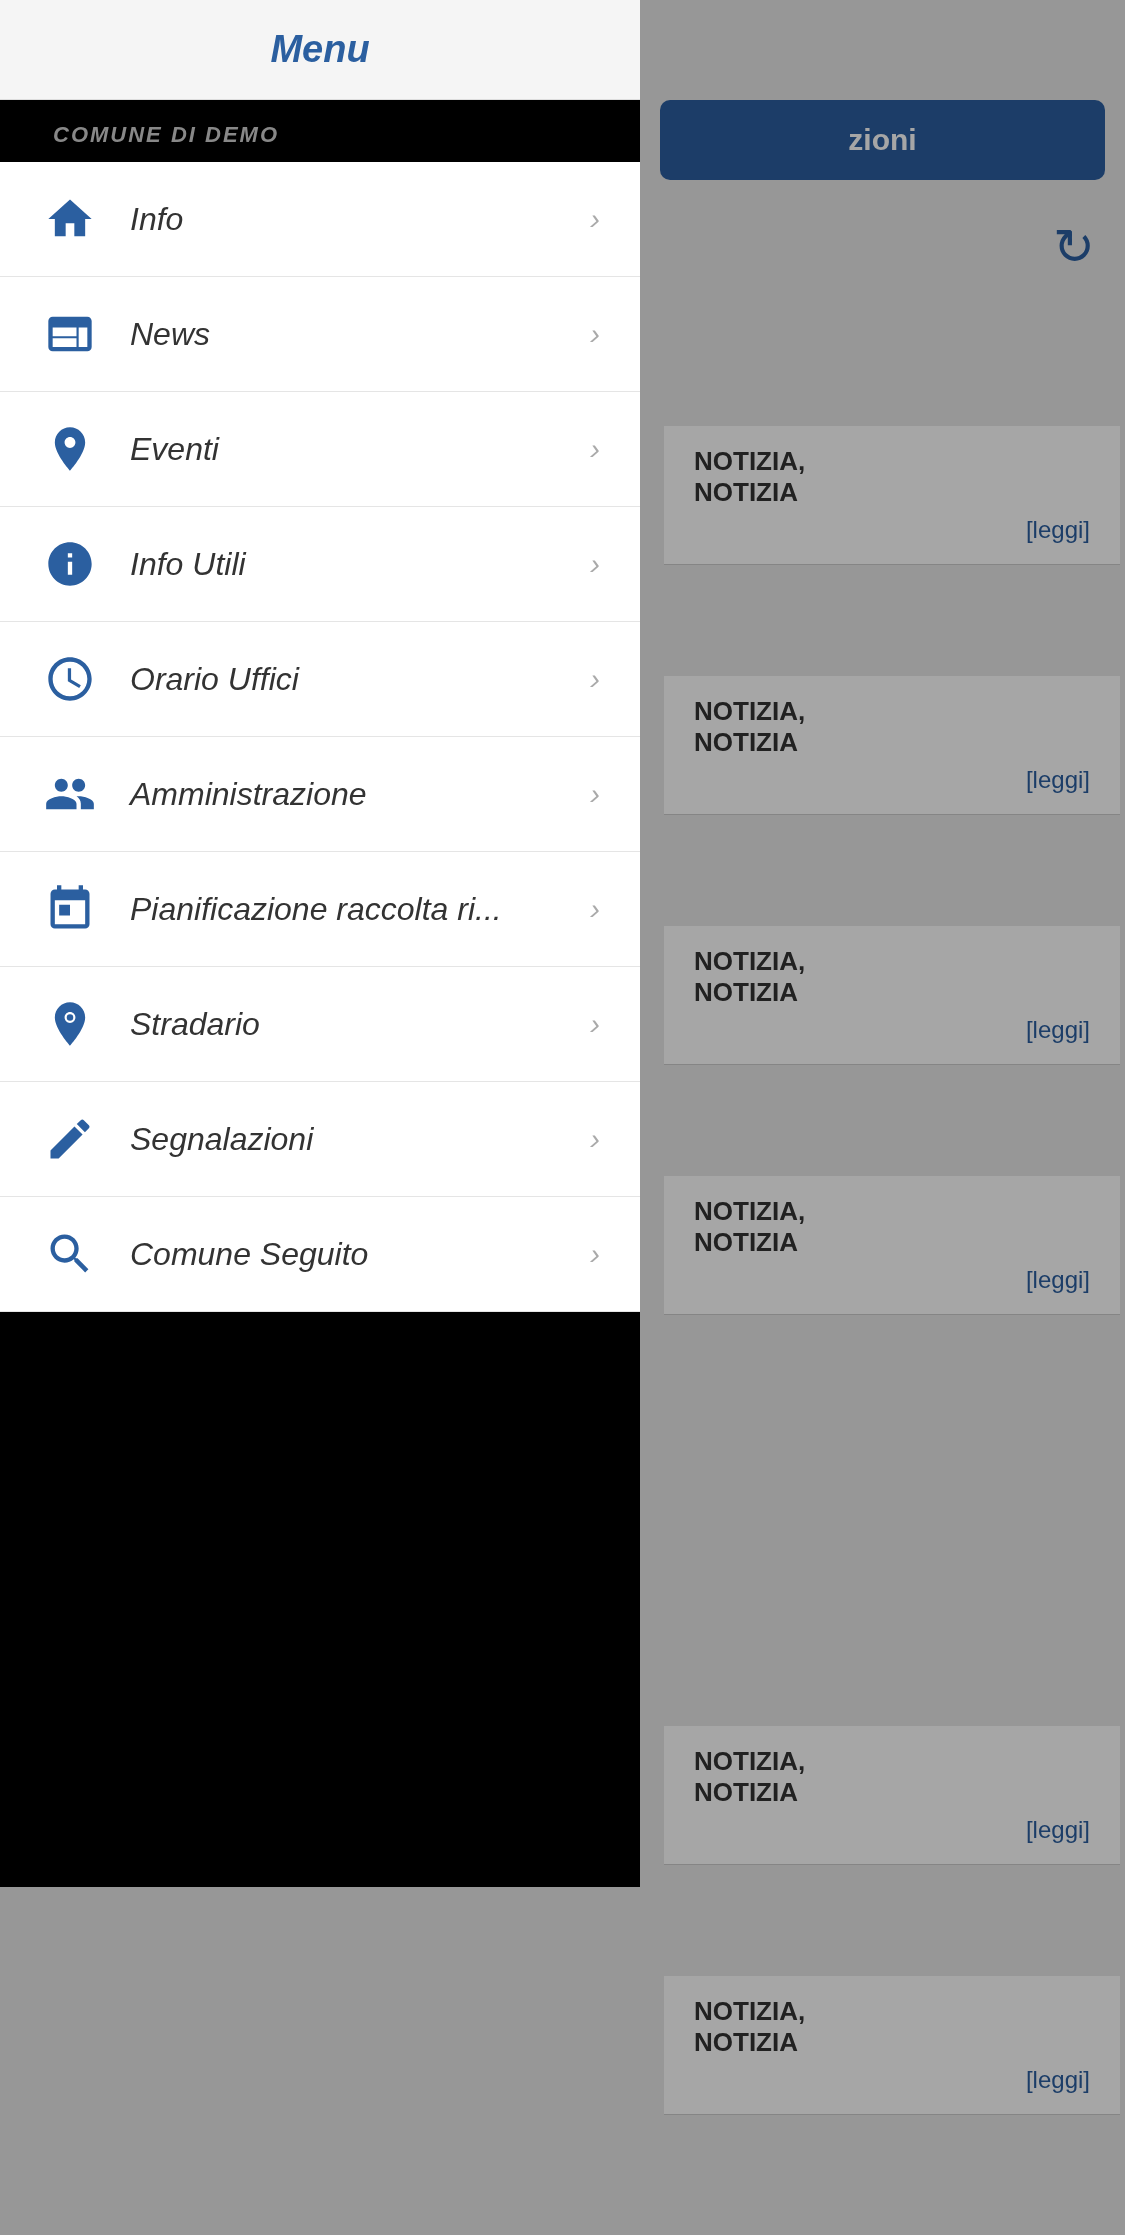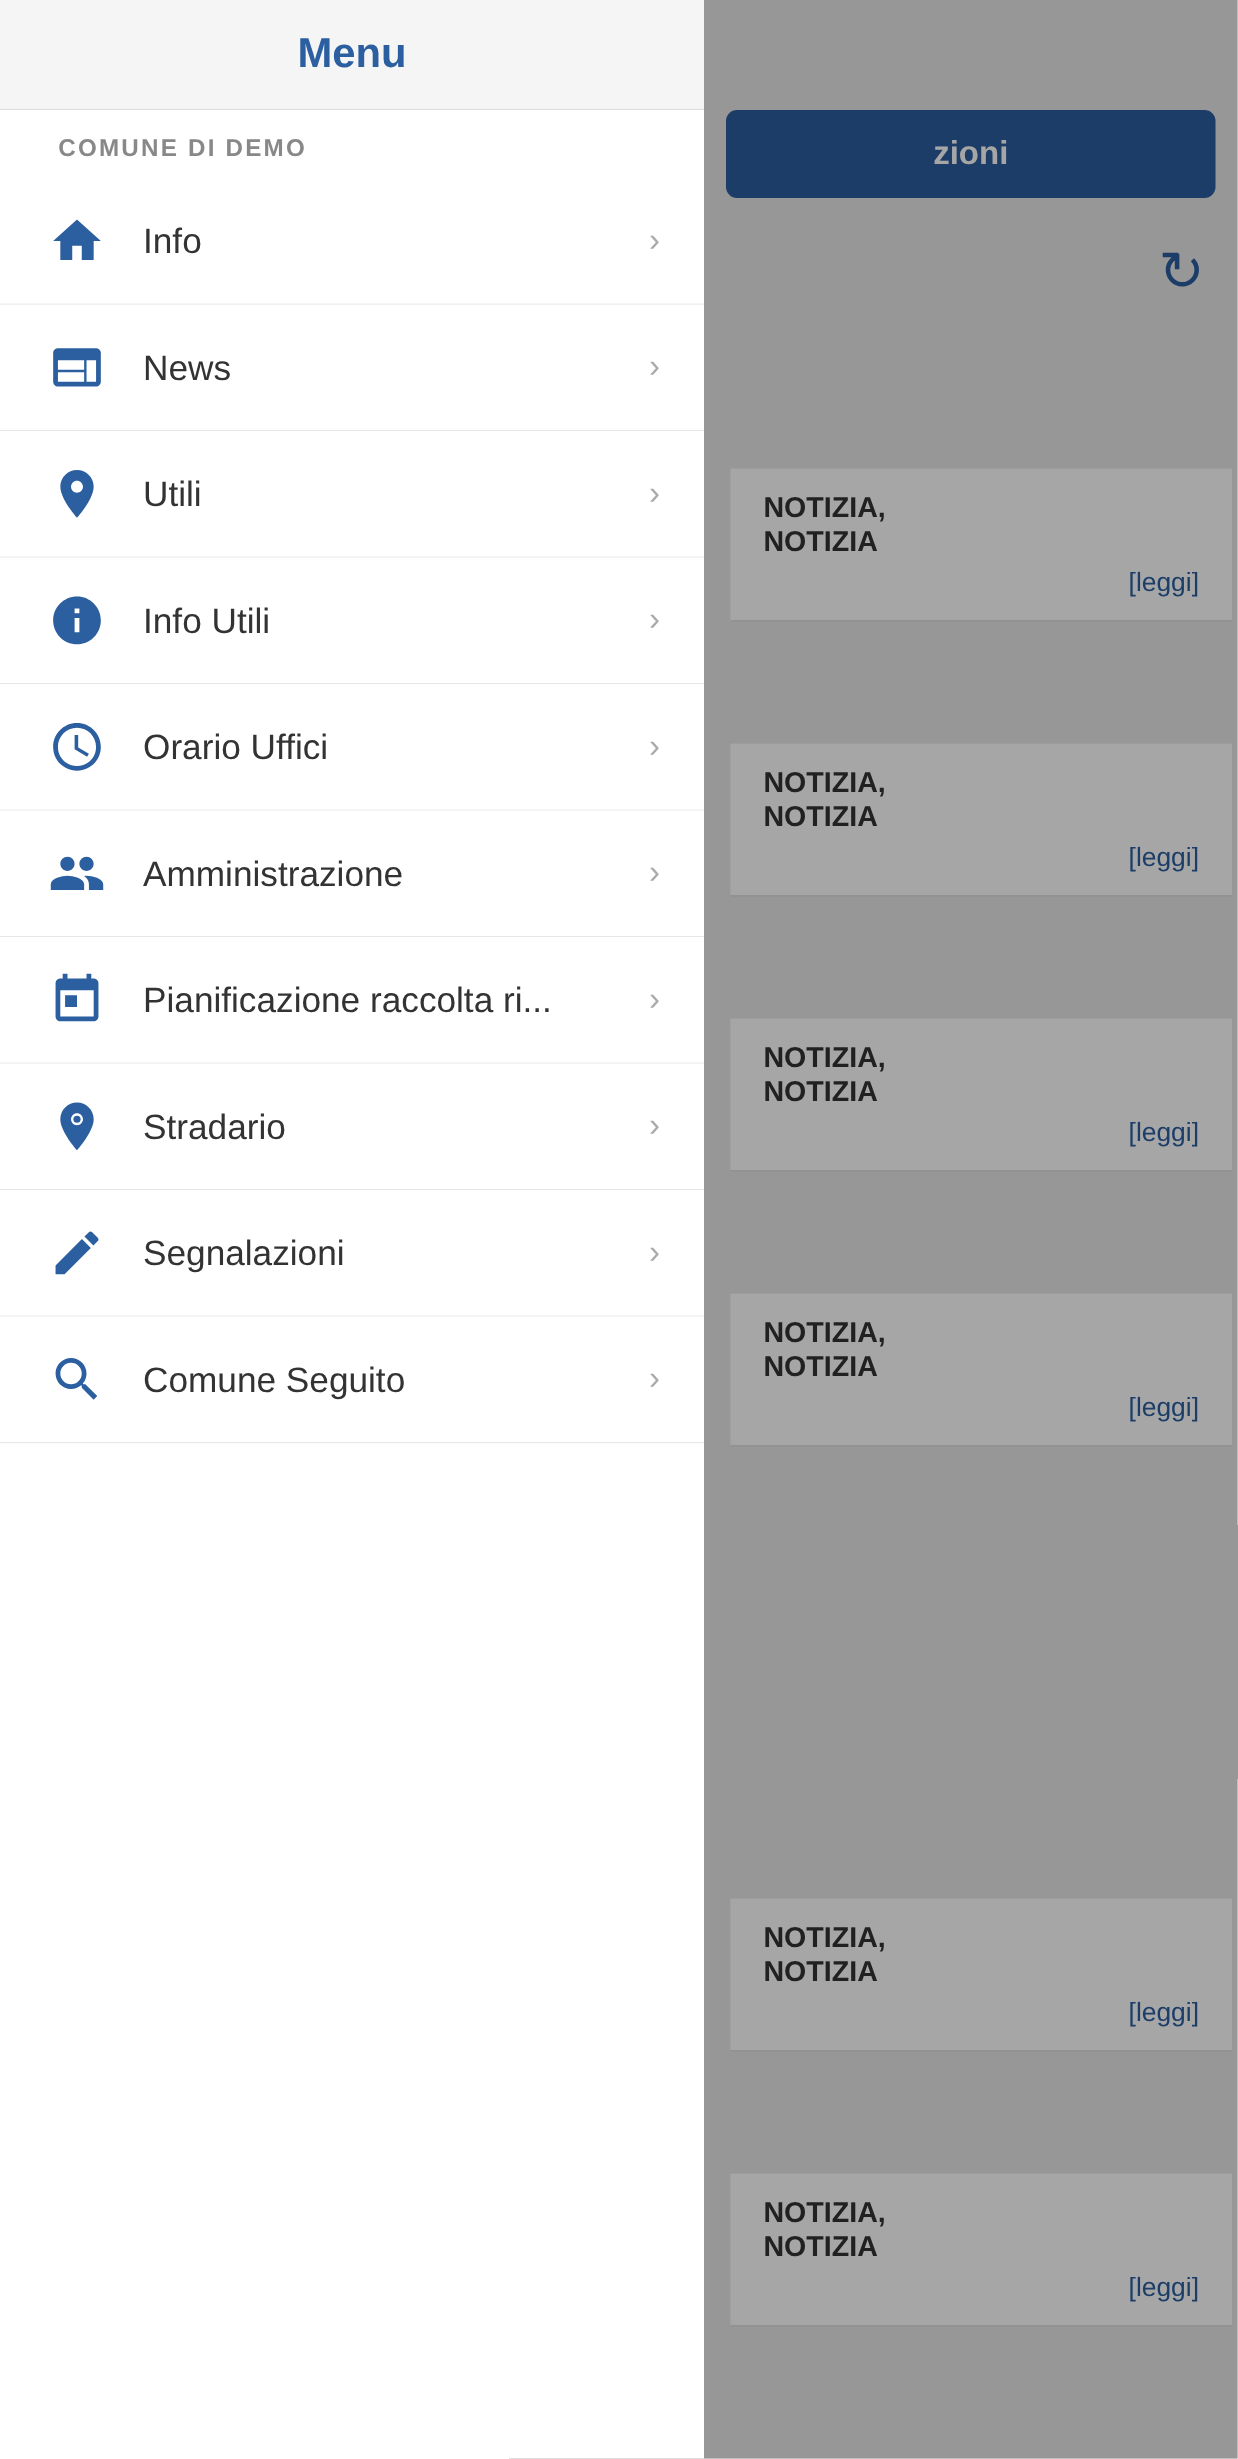--- a/index.html
+++ b/index.html
@@ -64,25 +64,26 @@
       height: 2235px;
       background: rgba(0,0,0,0.35);
       z-index: 5;
     }
 
     
     .menu-panel {
       position: absolute;
       top: 0; left: 0;
       width: 640px;
-      height: 2235px;
-      background: #ffffff;
+      height: 1887px;
+      background: #000000;
       z-index: 10;
       display: flex;
       flex-direction: column;
+      font-style: italic;
     }
 
     .menu-header {
       height: 100px;
       display: flex;
       align-items: center;
       justify-content: center;
       background: #f5f5f5;
       border-bottom: 1px solid #ddd;
     }
@@ -228,21 +229,21 @@
       <span class="menu-label">News</span>
       <span class="menu-chevron">›</span>
     </div>
 
     <div class="menu-item">
       <div class="menu-icon">
         <svg viewBox="0 0 24 24" xmlns="http://www.w3.org/2000/svg">
           <path d="M12 2C8.13 2 5 5.13 5 9c0 5.25 7 13 7 13s7-7.75 7-13c0-3.87-3.13-7-7-7zm0 9.5c-1.38 0-2.5-1.12-2.5-2.5s1.12-2.5 2.5-2.5 2.5 1.12 2.5 2.5-1.12 2.5-2.5 2.5z"></path>
         </svg>
       </div>
-      <span class="menu-label">Utili</span>
+      <span class="menu-label">Eventi</span>
       <span class="menu-chevron">›</span>
     </div>
 
     <div class="menu-item">
       <div class="menu-icon">
         <svg viewBox="0 0 24 24" xmlns="http://www.w3.org/2000/svg">
           <path d="M12 2C6.48 2 2 6.48 2 12s4.48 10 10 10 10-4.48 10-10S17.52 2 12 2zm1 15h-2v-6h2v6zm0-8h-2V7h2v2z"></path>
         </svg>
       </div>
       <span class="menu-label">Info Utili</span>

